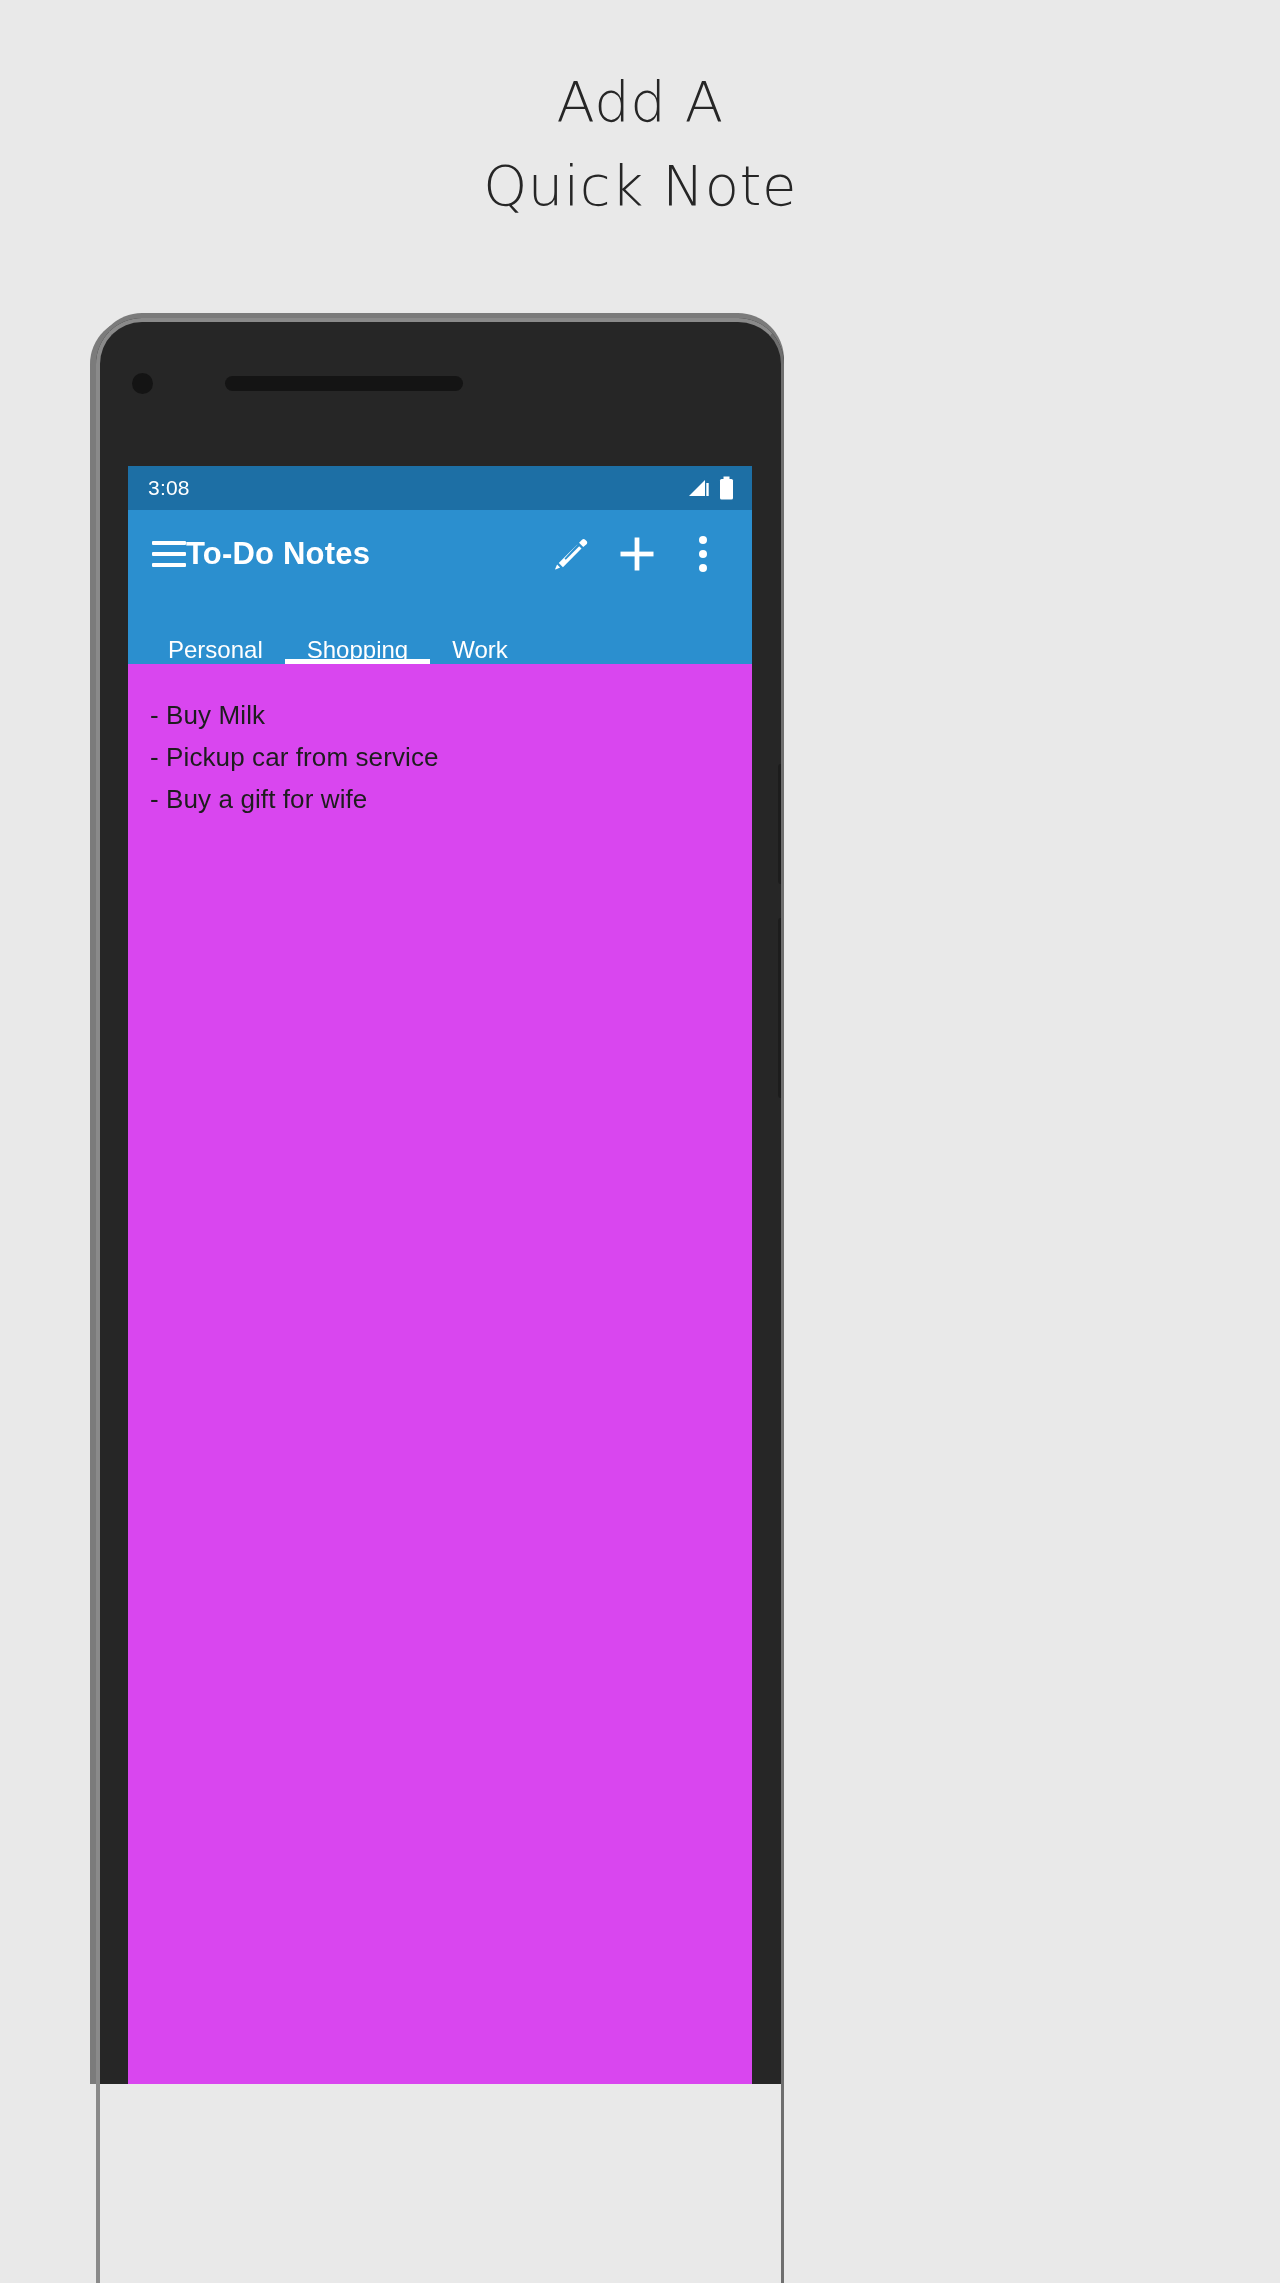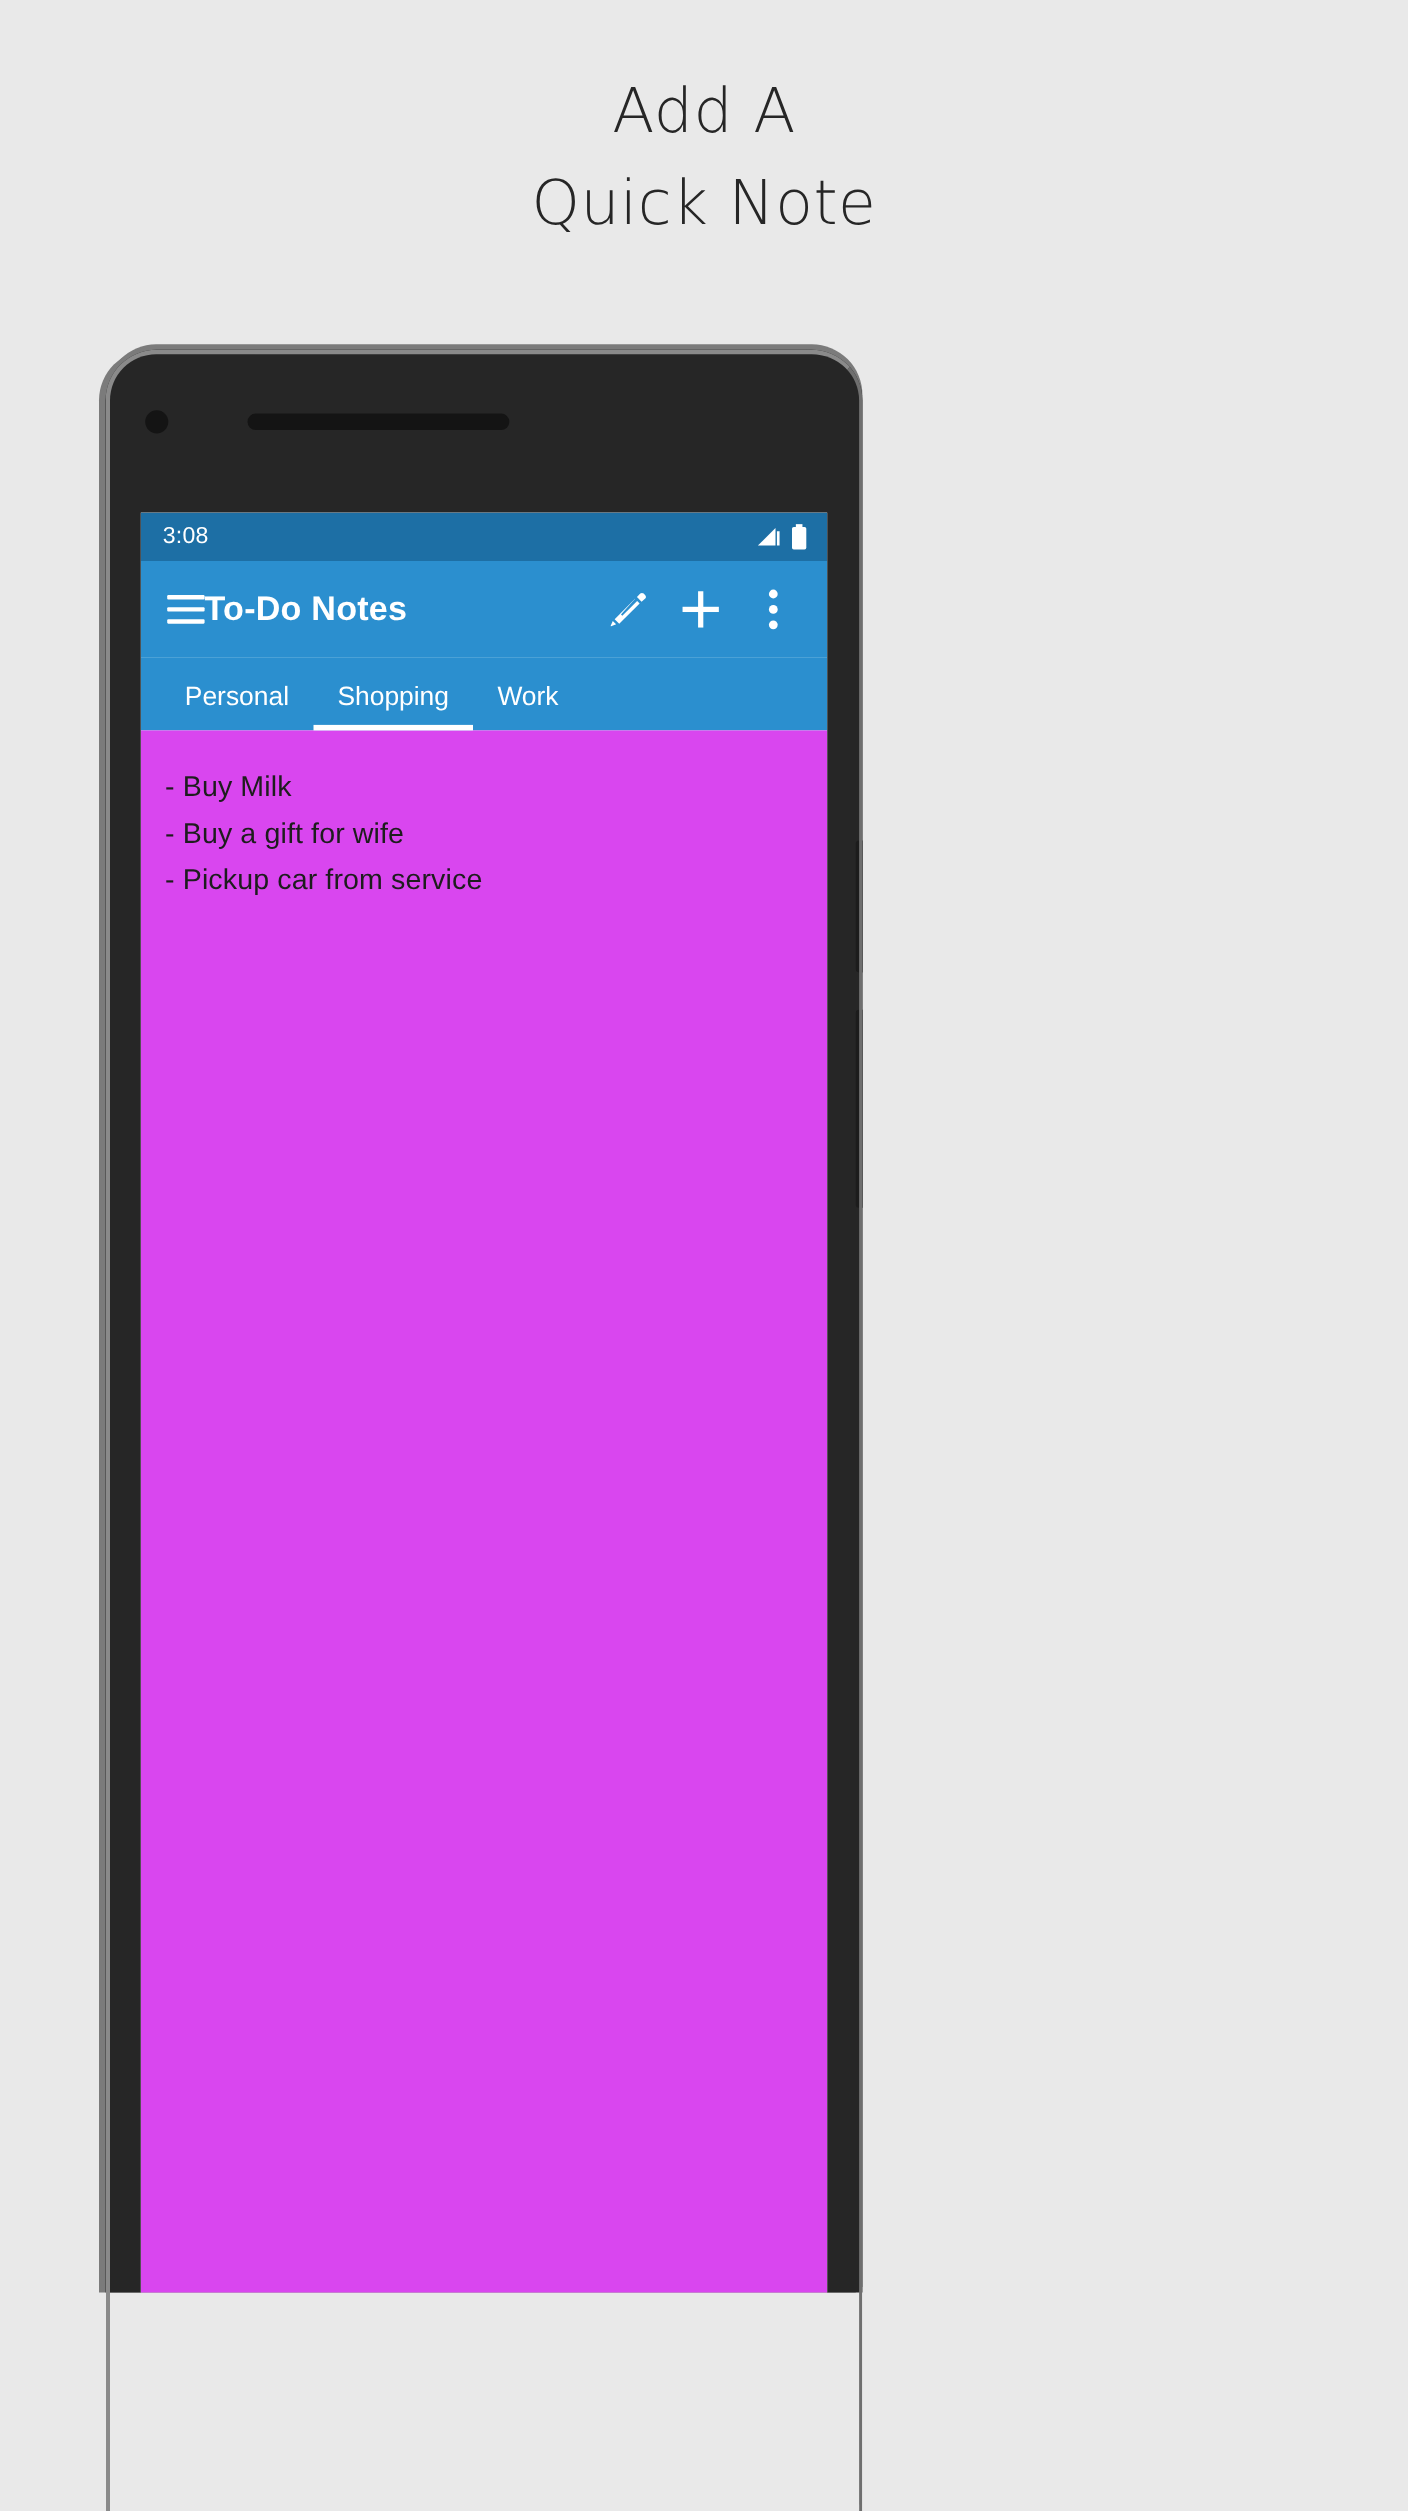--- a/index.html
+++ b/index.html
@@ -111,21 +111,21 @@
   
   #tabs {
     height:66px; background:#2b8fcf;
     display:flex; align-items:flex-start;
     padding-left:18px;
   }
   .tab {
     position:relative;
     padding:6px 22px 0 22px;
     height:66px;
-    display:flex; align-items:center;
+    display:flex; align-items:flex-end;
     color:#ffffff; font-size:24px;
     cursor:pointer; white-space:nowrap;
   }
   .tab.active::after {
     content:""; position:absolute; left:0; right:0; bottom:0;
     height:5px; background:#ffffff;
   }
 
   
   #notebody {
@@ -218,22 +218,22 @@
         <div class="tab active">
           <span>Shopping</span>
         </div>
         <div class="tab">
           <span>Work</span>
         </div>
       </div>
 
       <div id="notebody">
         <div class="noteline">- Buy Milk</div>
+        <div class="noteline">- Pickup car from service</div>
         <div class="noteline">- Buy a gift for wife</div>
-        <div class="noteline">- Pickup car from service</div>
       </div>
 
       <div id="navbar">
         <div id="gesturepill"></div>
       </div>
 
     </div>
   </div>
 
   <div id="phoneEdgeHi"></div>

